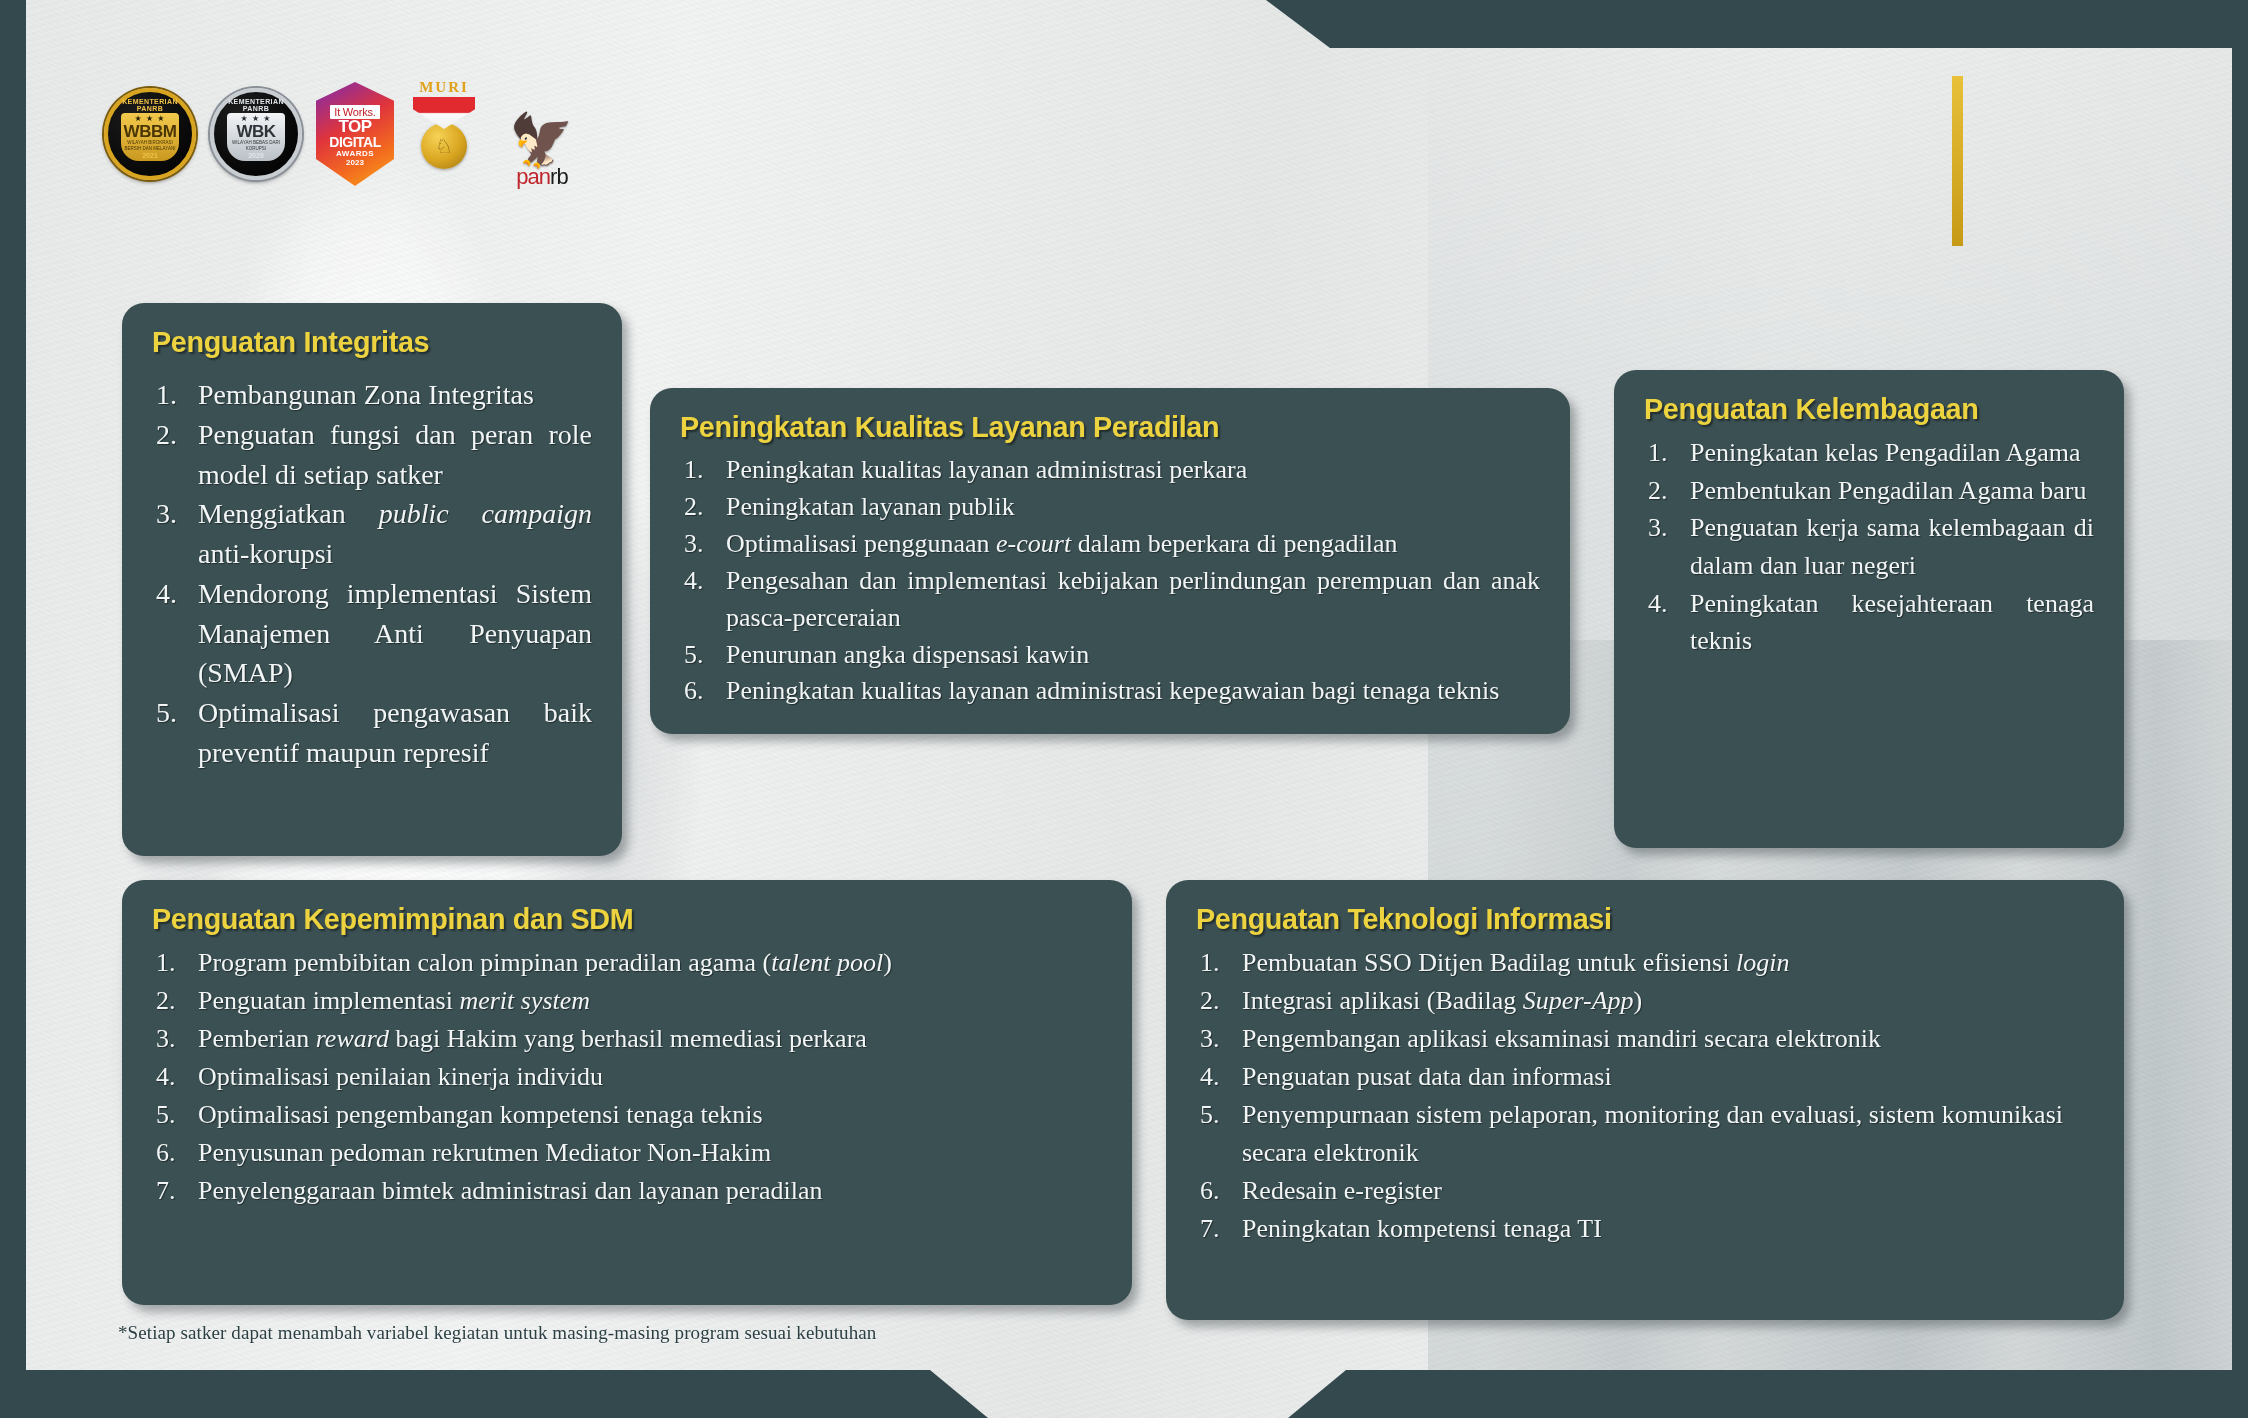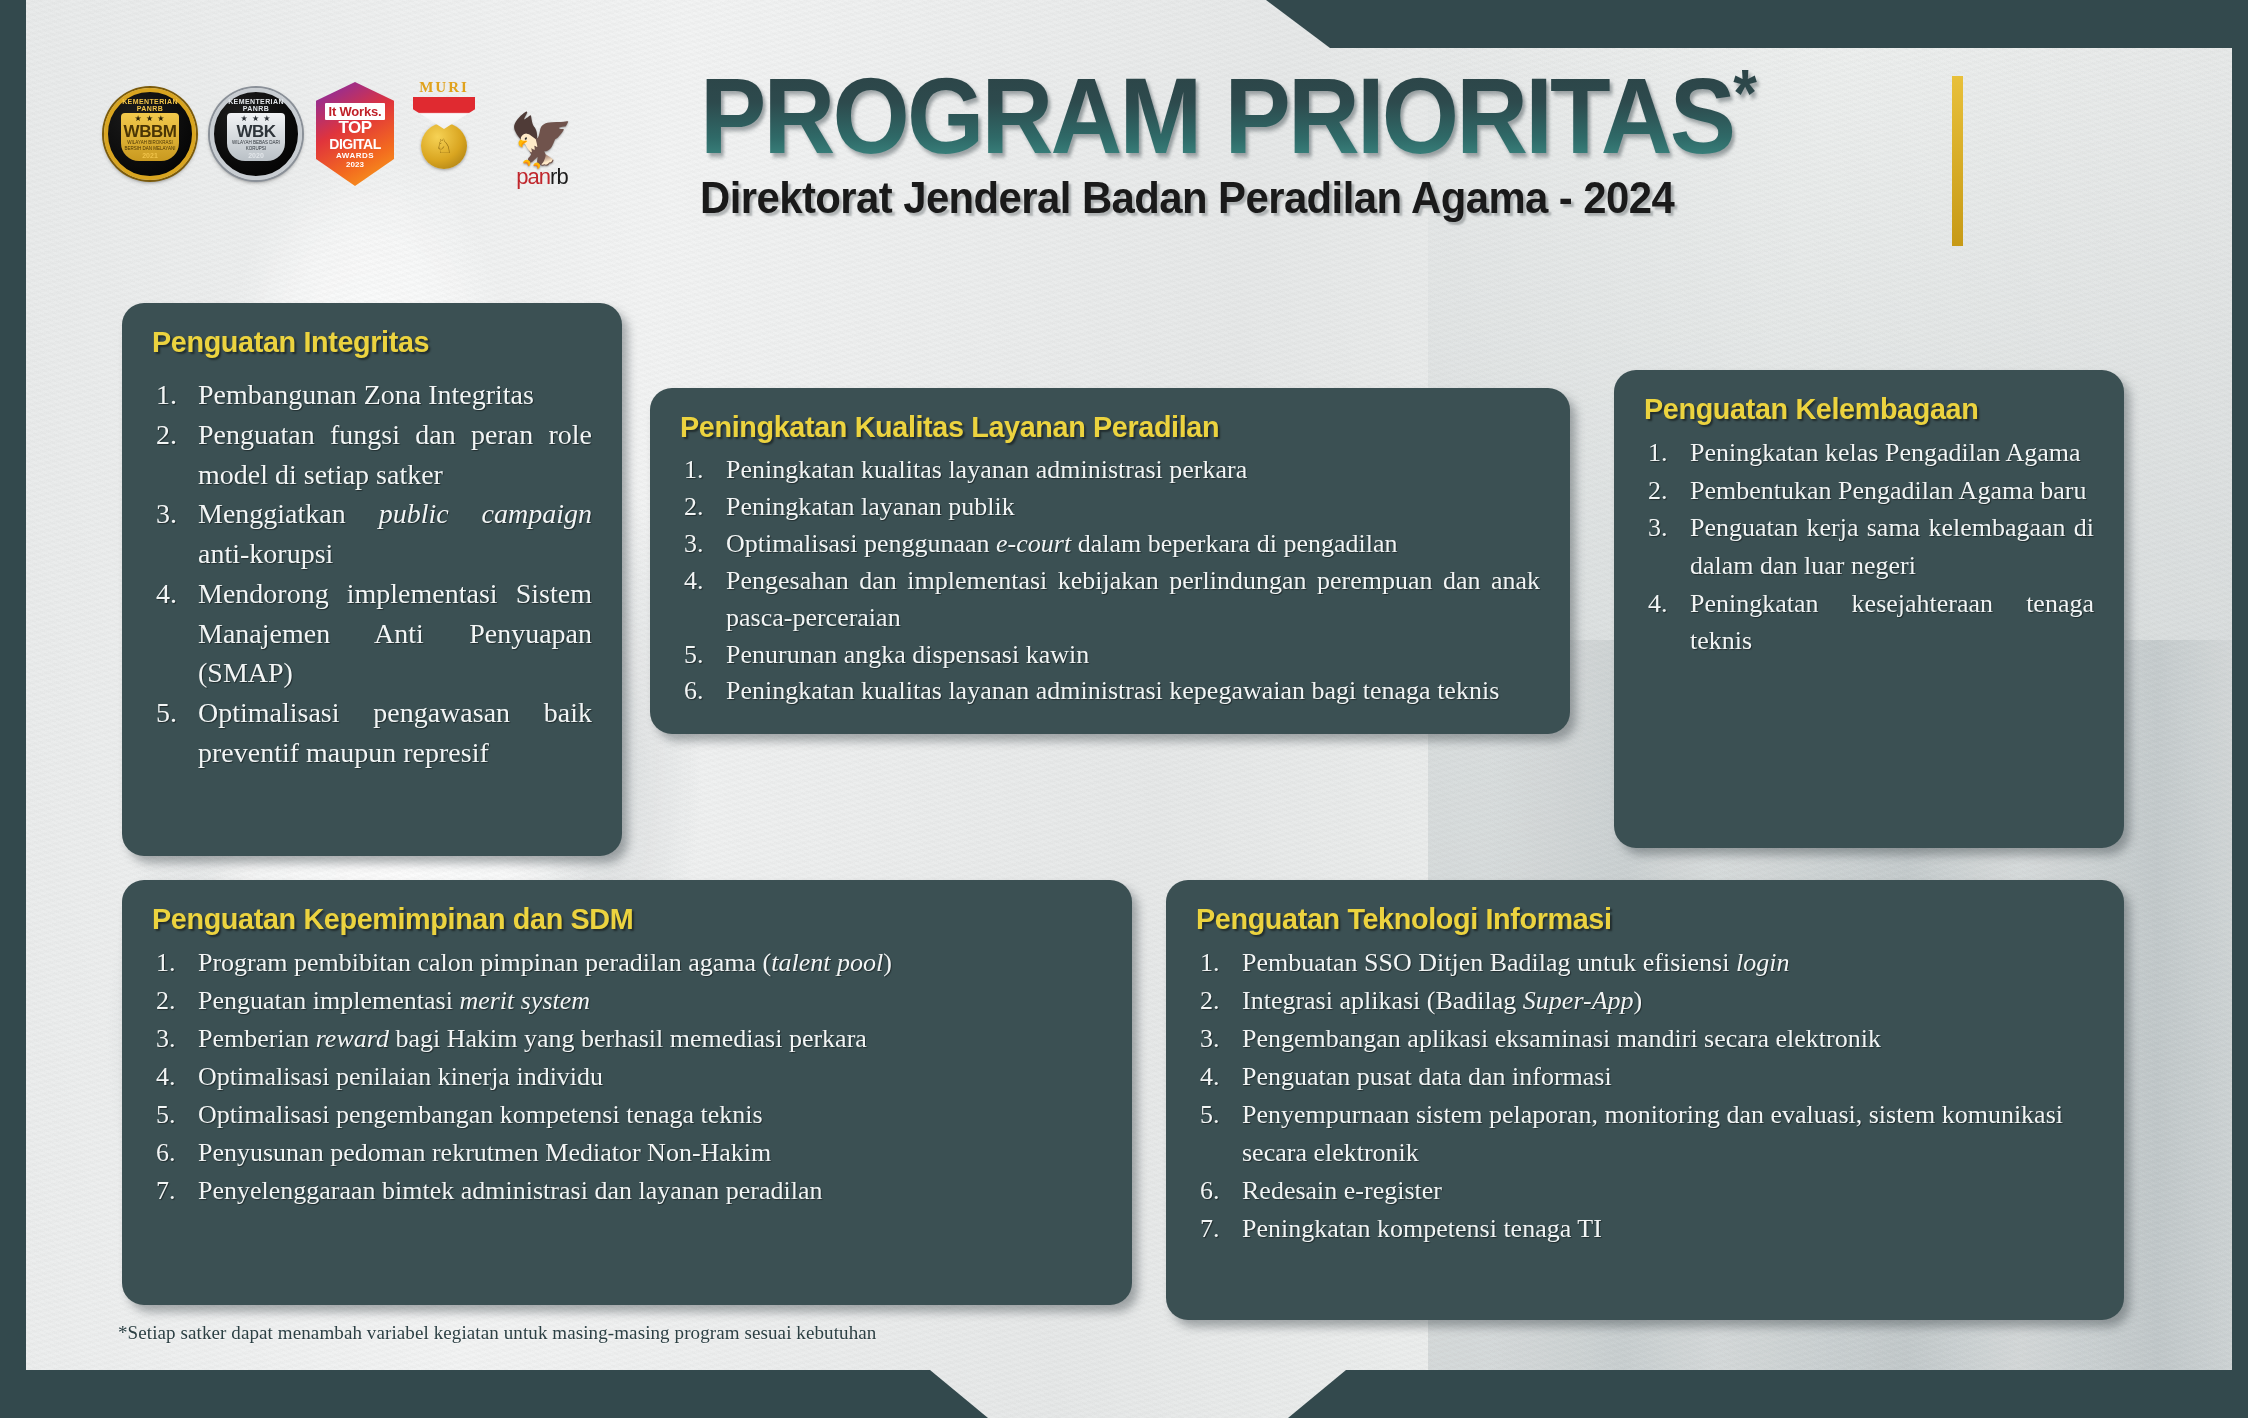--- a/index.html
+++ b/index.html
@@ -105,21 +105,21 @@
 
   
   .shield{
     width:78px; height:104px;
     background:linear-gradient(150deg,#7d2bb0 0%,#e0343c 42%,#f36a1f 72%,#f7a81b 100%);
     clip-path: polygon(50% 0, 100% 18%, 100% 74%, 50% 100%, 0 74%, 0 18%);
     display:flex; flex-direction:column; align-items:center; justify-content:center;
     color:#fff; padding-top:4px;
   }
   .shield .itworks{
-    background:#fff; color:#c02028; font-size:13px; font-weight:bold;
+    background:#fff; color:#c02028; font-size:11px; font-weight:normal;
     padding:1px 4px; border-radius:1px; letter-spacing:-.2px;
   }
   .shield .td1{ font-size:17px; font-weight:bold; line-height:.95; letter-spacing:-.5px; }
   .shield .td2{ font-size:14px; font-weight:bold; line-height:1; letter-spacing:-.5px; }
   .shield .td3{ font-size:8px; font-weight:bold; letter-spacing:.5px; }
   .shield .td4{ font-size:8px; font-weight:bold; }
 
   
   .muri{ width:72px; height:110px; position:relative;
       display:flex; flex-direction:column; align-items:center; }
@@ -326,24 +326,20 @@
 
     <div class="badge panrb">
       <div class="garuda">🦅</div>
       <div class="panrb-txt">
         <span class="pan">pan</span><span class="rb">rb</span>
       </div>
     </div>
 
   </div>
 
-  <div id="title-block">
-    <div id="title-main"><span>PROGRAM PRIORITAS</span><span class="ast">*</span></div>
-    <div id="title-sub">Direktorat Jenderal Badan Peradilan Agama - 2024</div>
-  </div>
 
   <div id="title-divider"></div>
 
 
 </div>
 
 <div class="card" id="card-integritas">
   <div class="card-title">Penguatan Integritas</div>
   <ol class="card-list">
       <li>Pembangunan Zona Integritas</li>

